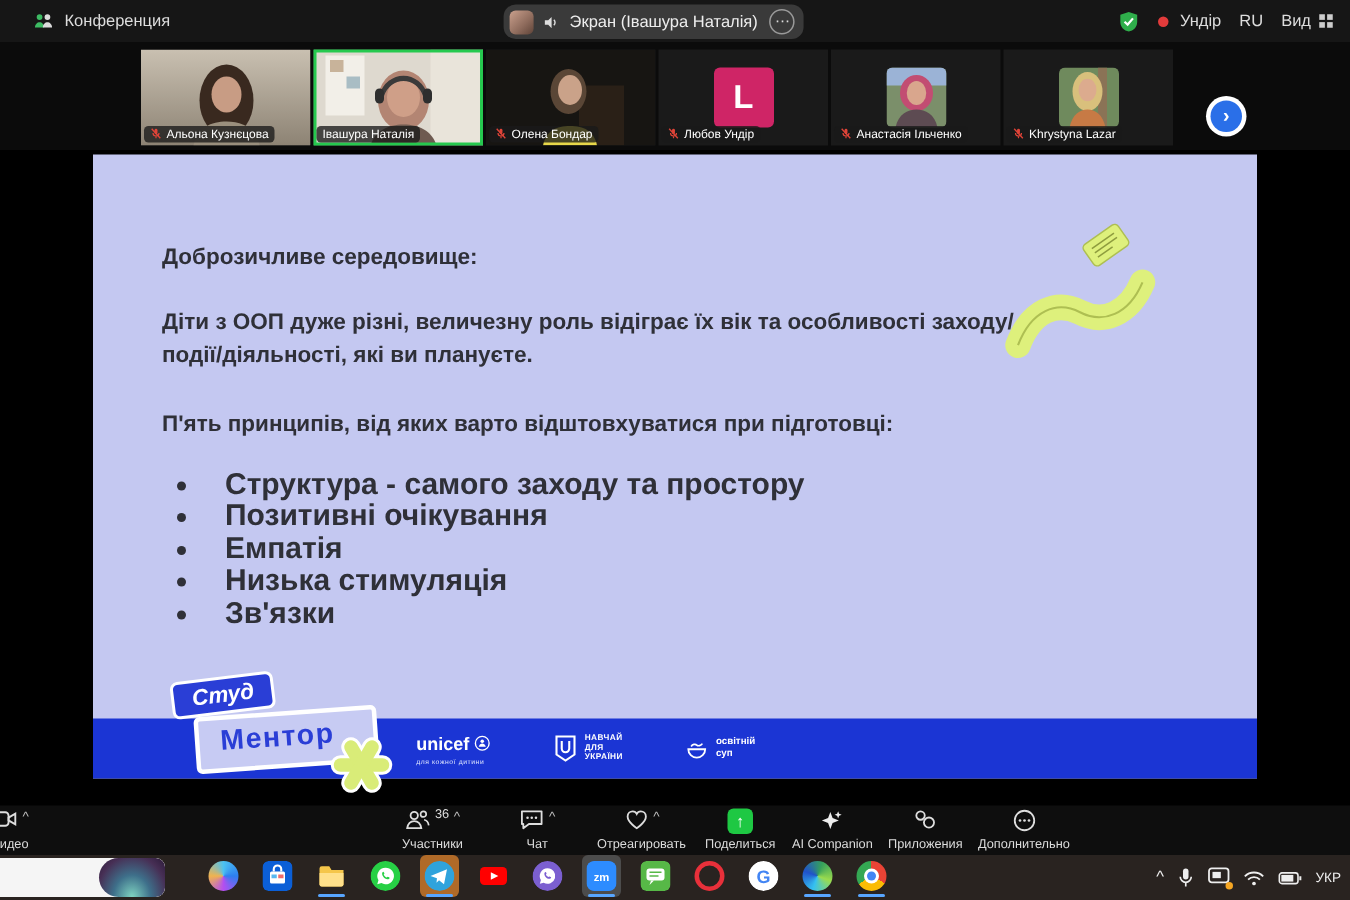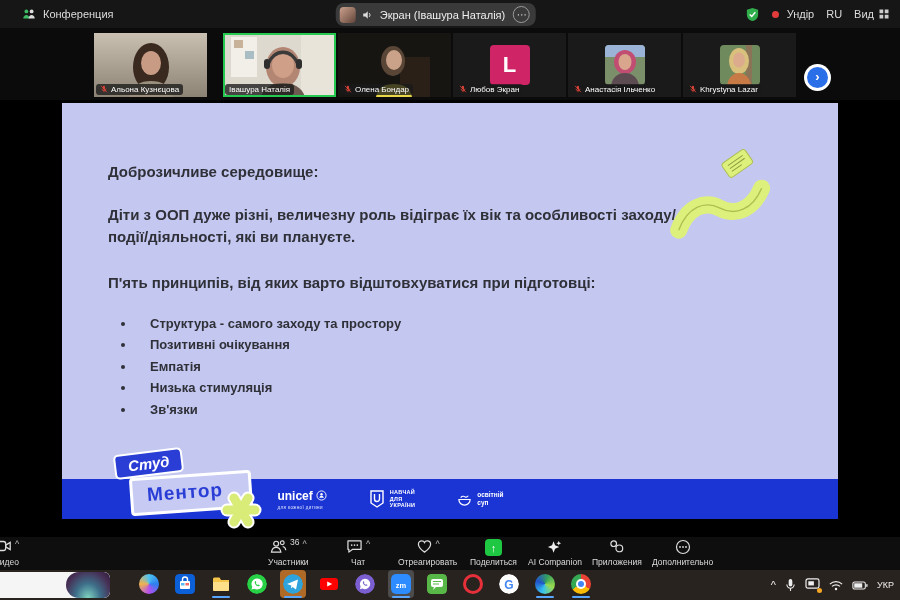--- a/index.html
+++ b/index.html
@@ -20,42 +20,42 @@
     color:#ddd; font-size:10px; line-height:15px; text-align:center; margin-left:2px; }
   .tb-right { position:absolute; right:10px; top:0; height:28px; display:flex;
     align-items:center; gap:12px; font-size:11px; color:#ddd; }
   .rec-dot { width:7px; height:7px; border-radius:50%; background:#e23b3b; display:inline-block; margin-right:4px; }
   .tb-item { display:flex; align-items:center; gap:4px; }
 
   
   #strip { position:absolute; top:28px; left:0; width:900px; height:72px; background:#0b0b0b; }
   .thumbs { position:absolute; left:94px; top:5px; display:flex; gap:2px; }
   .thumb { position:relative; width:113px; height:64px; background:#1a1a1a; overflow:hidden; }
-  .thumb.active { outline:2px solid #26c94f; outline-offset:-2px;margin-left:14px; }
+  .thumb.active { outline:2px solid #26c94f; outline-offset:-2px; }
   .name-tag { position:absolute; left:2px; bottom:2px; background:rgba(25,25,25,.78);
     border-radius:3px; padding:1px 4px; font-size:8px; color:#fff; display:flex;
     align-items:flex-start; gap:3px; white-space:nowrap; max-width:107px; }
   .avatar-sq { position:absolute; left:50%; top:50%; transform:translate(-50%,-50%);
     width:40px; height:40px; border-radius:4px; overflow:hidden; }
   .letter-avatar { display:flex; align-items:center; justify-content:center;
     color:#fff; font-size:22px; font-weight:bold; width:100%; height:100%; }
   .next-btn { position:absolute; left:804px; top:36px; width:27px; height:27px;
     border-radius:50%; background:#fff; display:flex; align-items:center; justify-content:center; }
   .next-btn-inner { width:21px; height:21px; border-radius:50%; background:#2a6fe8;
     color:#fff; font-size:13px; line-height:20px; text-align:center; font-weight:bold; }
 
   
   #share { position:absolute; top:100px; left:0; width:900px; height:437px; background:#000; }
   #slide { position:absolute; left:62px; top:3px; width:776px; height:416px; background:#c4c8f1; }
   .slide-text { position:absolute; left:46px; top:60px; width:600px; color:#2f3038; }
   .sl-h { font-size:15px; font-weight:bold; }
   .sl-p { font-size:15px; font-weight:bold; margin-top:24px; line-height:1.45; width:570px; }
   .sl-h2 { font-size:15px; font-weight:bold; margin-top:26px; }
   .sl-ul { margin-top:22px; padding-left:28px; }
-  .sl-ul li { font-size:13px; font-weight:bold; line-height:21.5px; padding-left:14px; }
+  .sl-ul li { font-size:20px; font-weight:bold; line-height:21.5px; padding-left:14px; }
   #squiggle { position:absolute; right:48px; top:28px; }
   
   #slide-footer { position:absolute; left:0; bottom:0; width:776px; height:40px;
     background:#1b35d4; display:flex; align-items:center; justify-content:center; gap:42px;
     padding-right:190px; color:#fff; }
   .flogo { display:flex; align-items:center; gap:5px; }
   .gpe-txt { font-size:13px; font-weight:bold; letter-spacing:.5px; }
   .tiny-lines { width:26px; }
   .tiny-lines div { height:1.5px; background:rgba(255,255,255,.65); margin-top:1.5px; }
   .unicef-wrap { text-align:left; }
@@ -222,21 +222,21 @@
         <div class="avatar-sq" style="background:#cf2566;">
           <span class="letter-avatar">L</span>
         </div>
         <span class="name-tag">
           <svg width="8" height="8" viewBox="0 0 10 10">
             <rect x="3.8" y="1" width="2.4" height="4.6" rx="1.2" fill="#e04438"></rect>
             <path d="M2.5 4.6a2.5 2.5 0 0 0 5 0" stroke="#e04438" fill="none"></path>
             <line x1="5" y1="7.2" x2="5" y2="9" stroke="#e04438"></line>
             <line x1="1.4" y1="1" x2="8.6" y2="9" stroke="#e04438" stroke-width="1.1"></line>
           </svg>
-          <span>Любов Экран</span>
+          <span>Любов Ундір</span>
         </span>
       </div>
 
       <div class="thumb">
         <div class="avatar-sq">
           <svg width="40" height="40" viewBox="0 0 40 40">
             <rect width="40" height="40" fill="#7b8f6a"></rect>
             <rect x="0" y="0" width="40" height="12" fill="#9bb3d6"></rect>
             <ellipse cx="20" cy="17" rx="11" ry="12" fill="#c24d72"></ellipse>
             <ellipse cx="20" cy="17" rx="6.5" ry="8" fill="#d9a68d"></ellipse>

